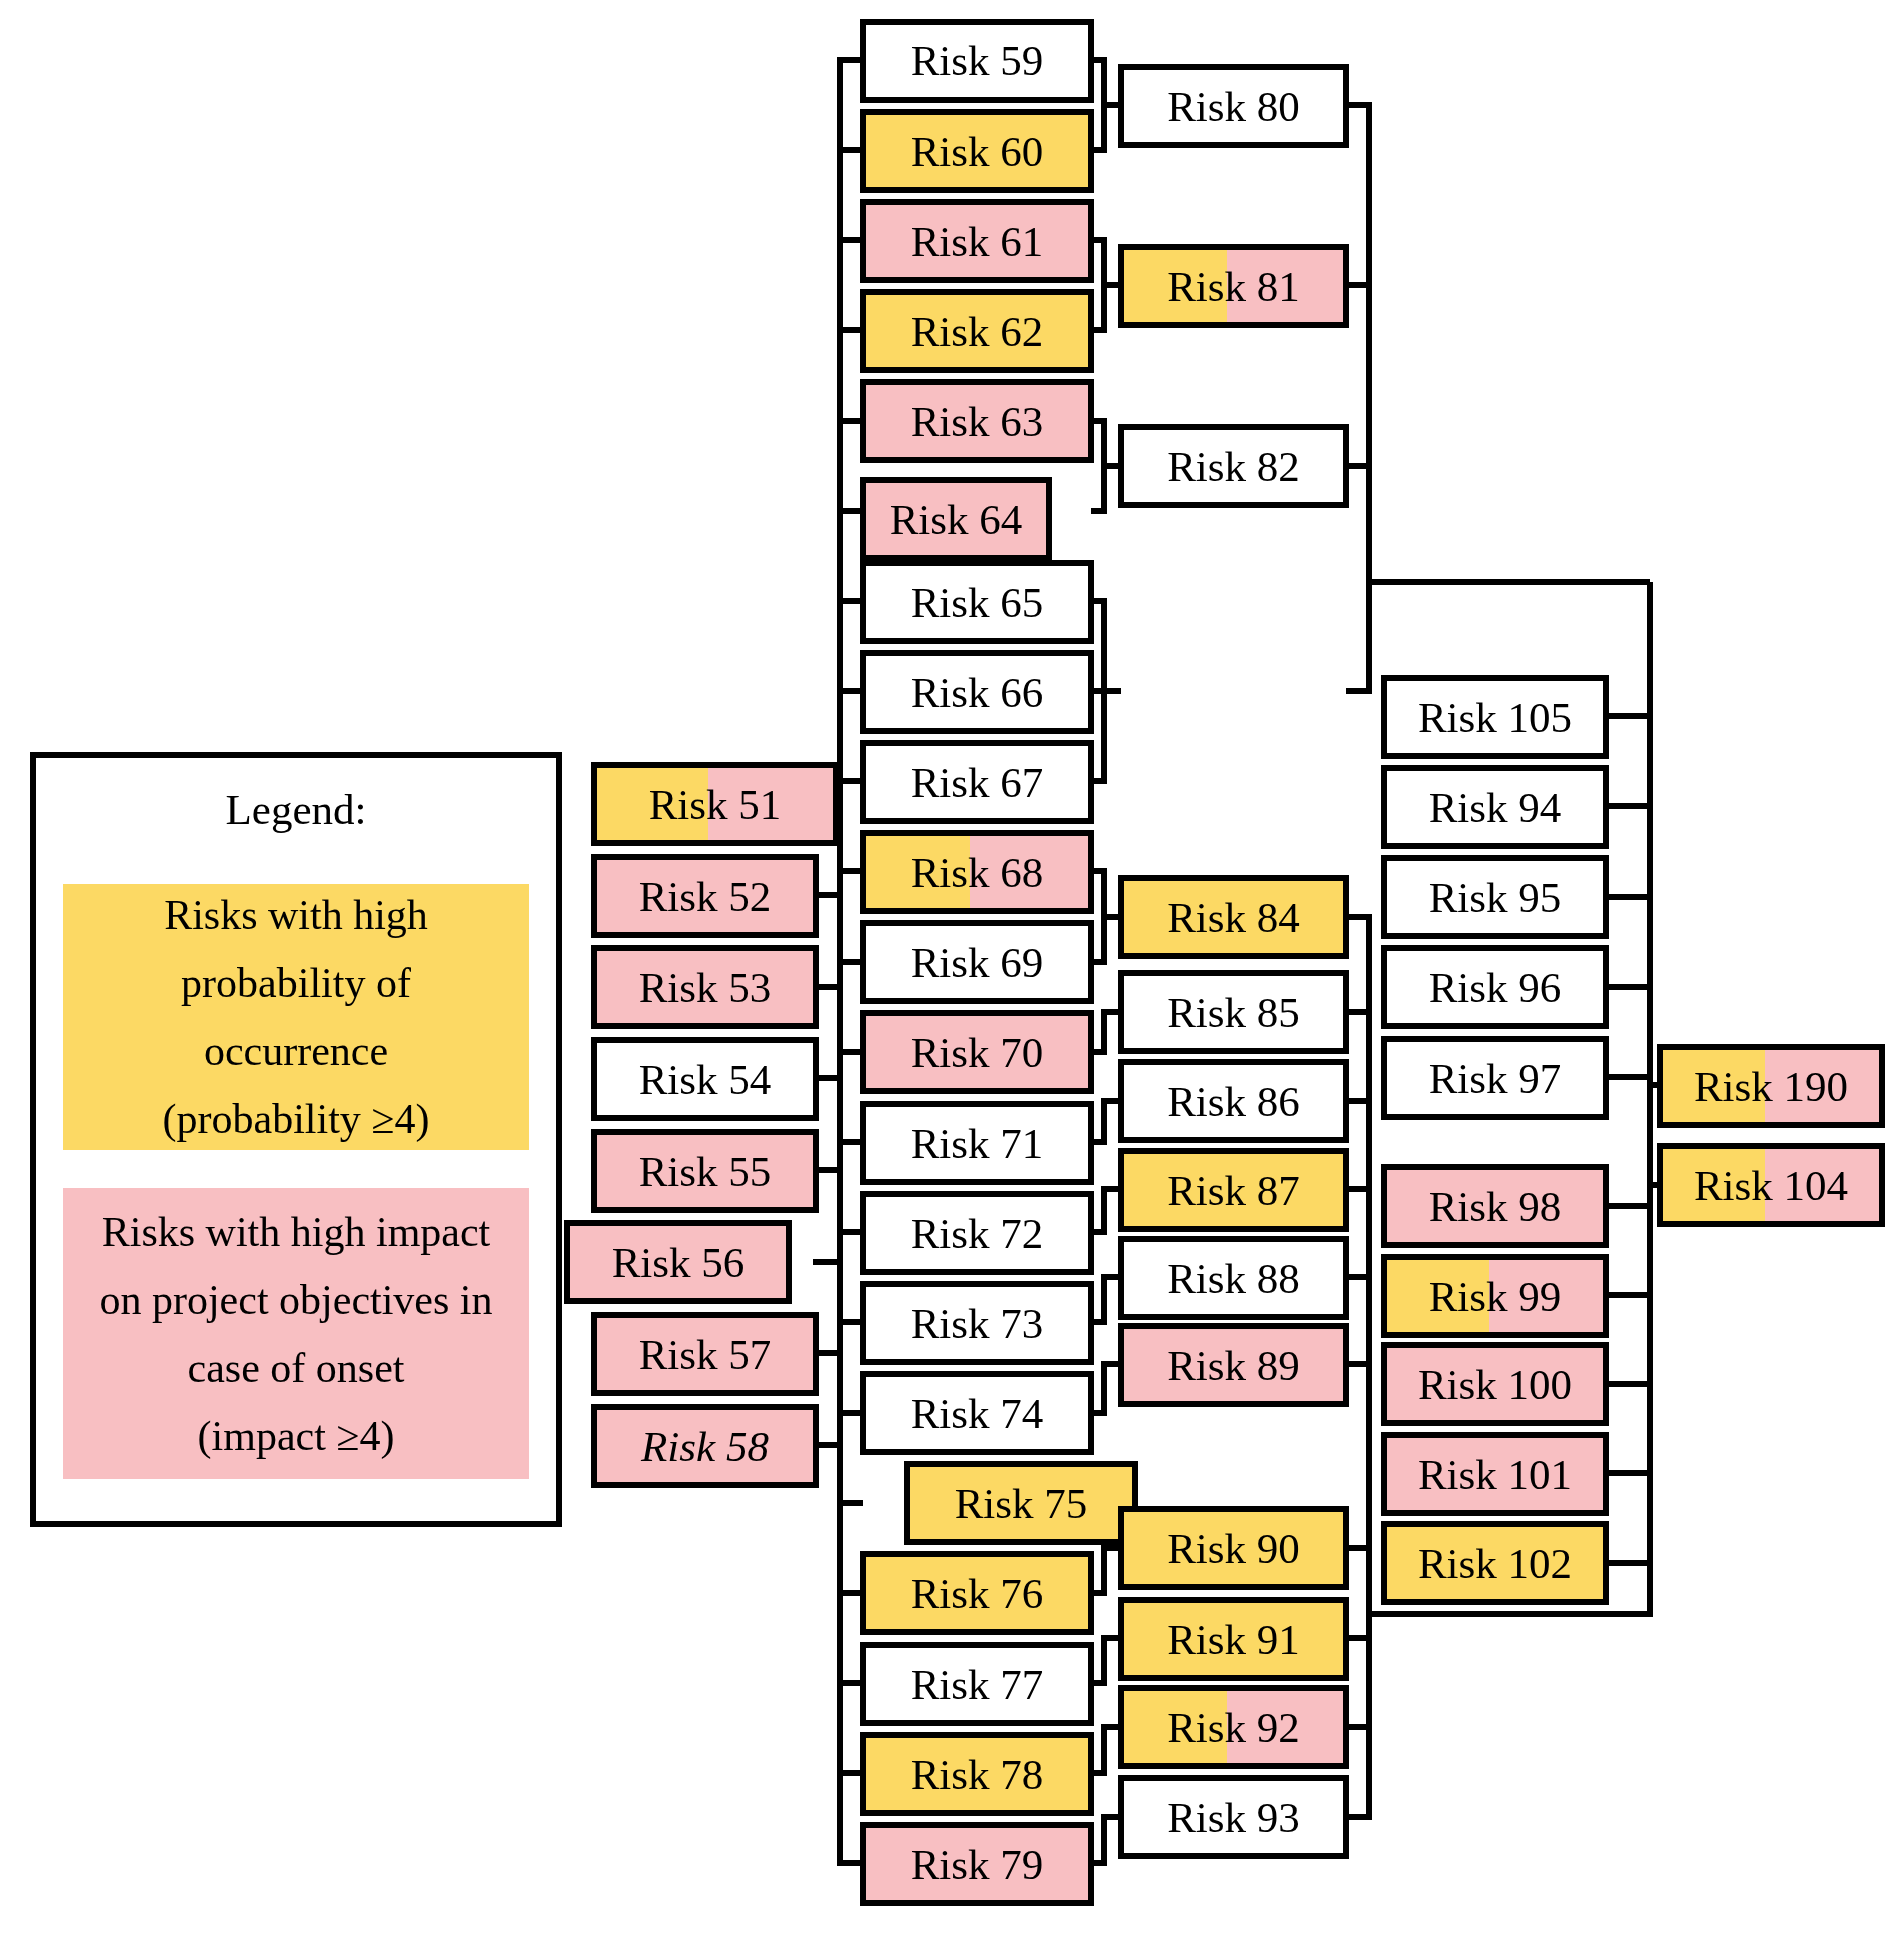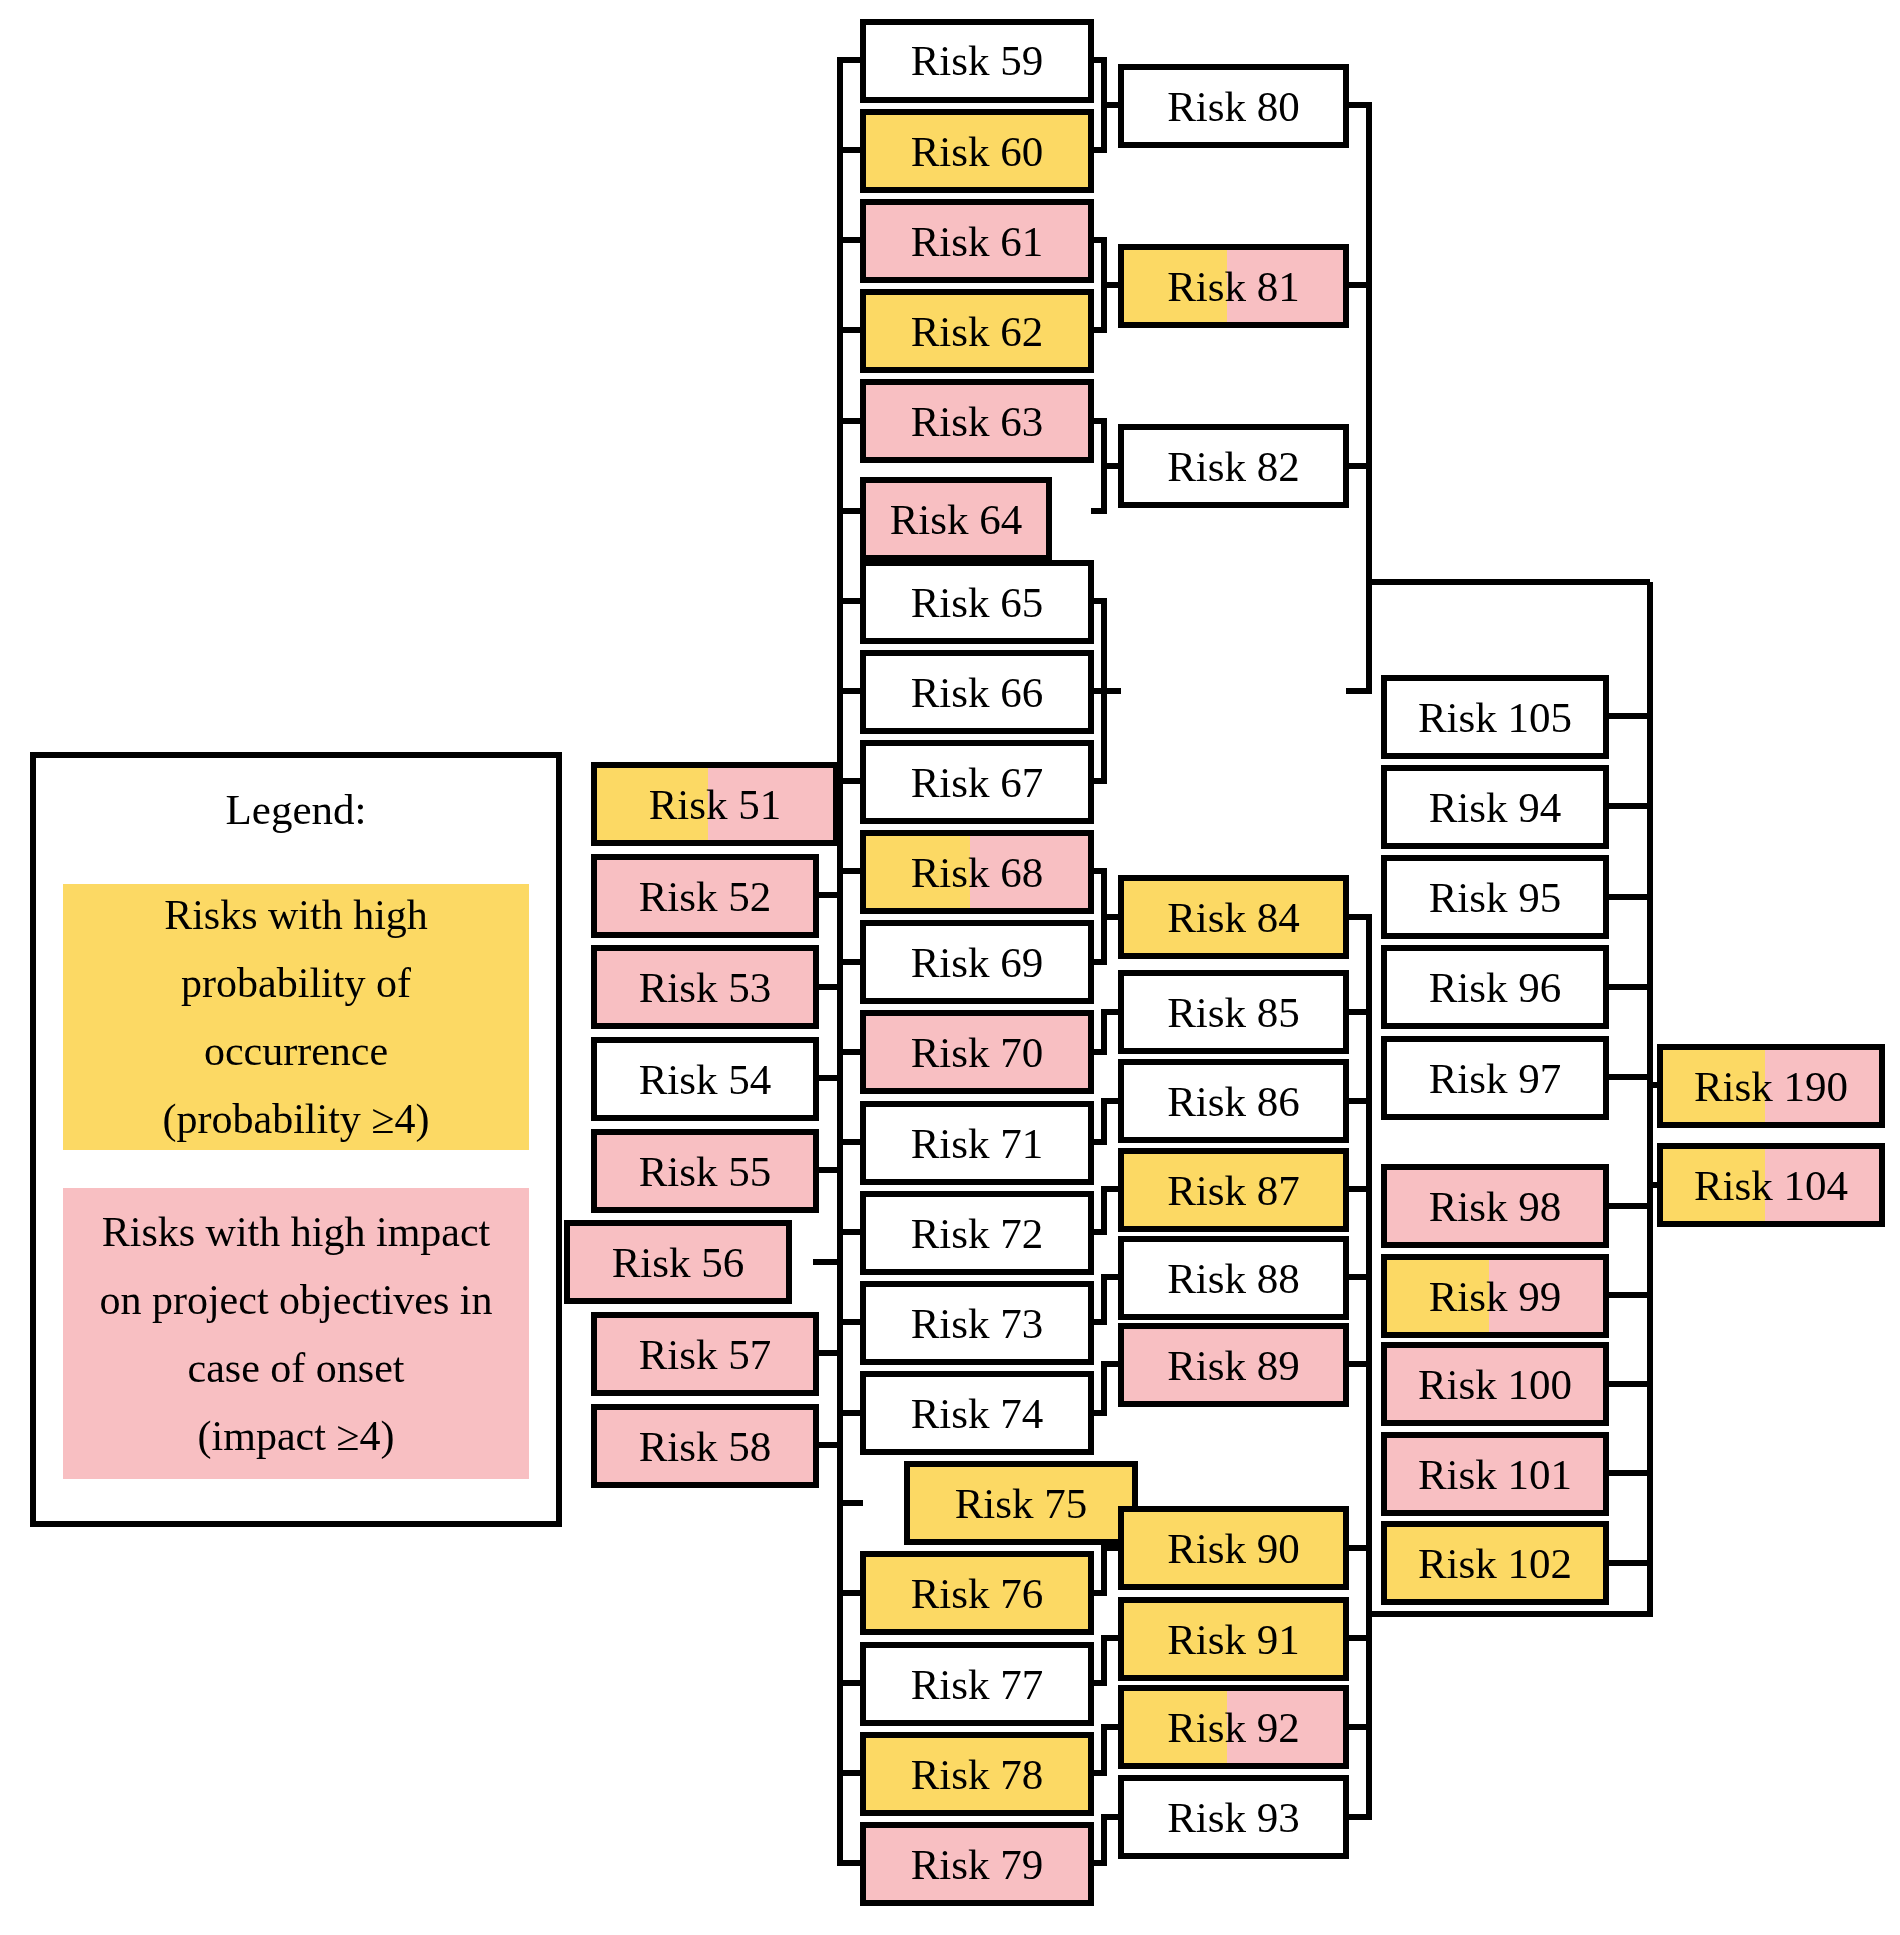--- a/index.html
+++ b/index.html
@@ -198,21 +198,21 @@
     </div>
     <div class="node fill-pink" style="left: 591px; top: 1129px; width: 228px; height: 84px;">
       <span>Risk 55</span>
     </div>
     <div class="node fill-pink" style="left: 564px; top: 1220px; width: 228px; height: 84px;">
       <span>Risk 56</span>
     </div>
     <div class="node fill-pink" style="left: 591px; top: 1312px; width: 228px; height: 84px;">
       <span>Risk 57</span>
     </div>
-    <div class="node fill-pink" style="left: 591px; top: 1404px; width: 228px; height: 84px;">
+    <div class="node fill-pink" style="left: 591px; top: 1404px; width: 228px; height: 84px; font-style: italic;">
       <span>Risk 58</span>
     </div>
     <div class="node fill-white" style="left: 860px; top: 18.5px; width: 234px; height: 84px;">
       <span>Risk 59</span>
     </div>
     <div class="node fill-yellow" style="left: 860px; top: 109px; width: 234px; height: 84px;">
       <span>Risk 60</span>
     </div>
     <div class="node fill-pink" style="left: 860px; top: 199px; width: 234px; height: 84px;">
       <span>Risk 61</span>

